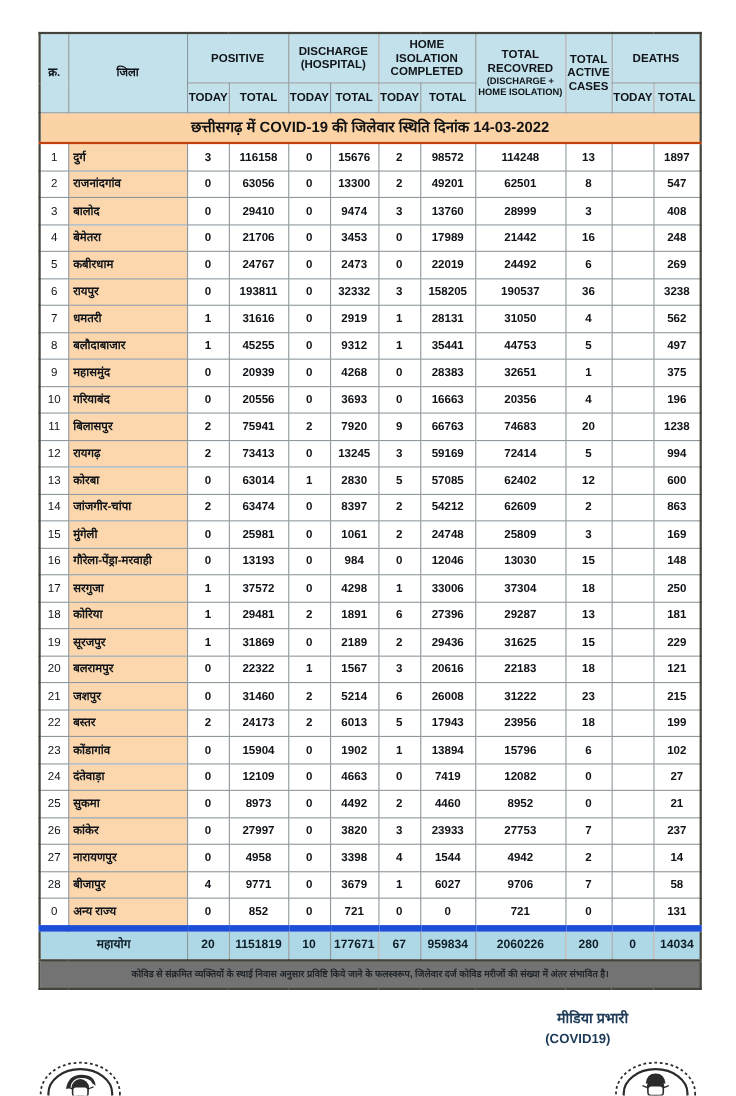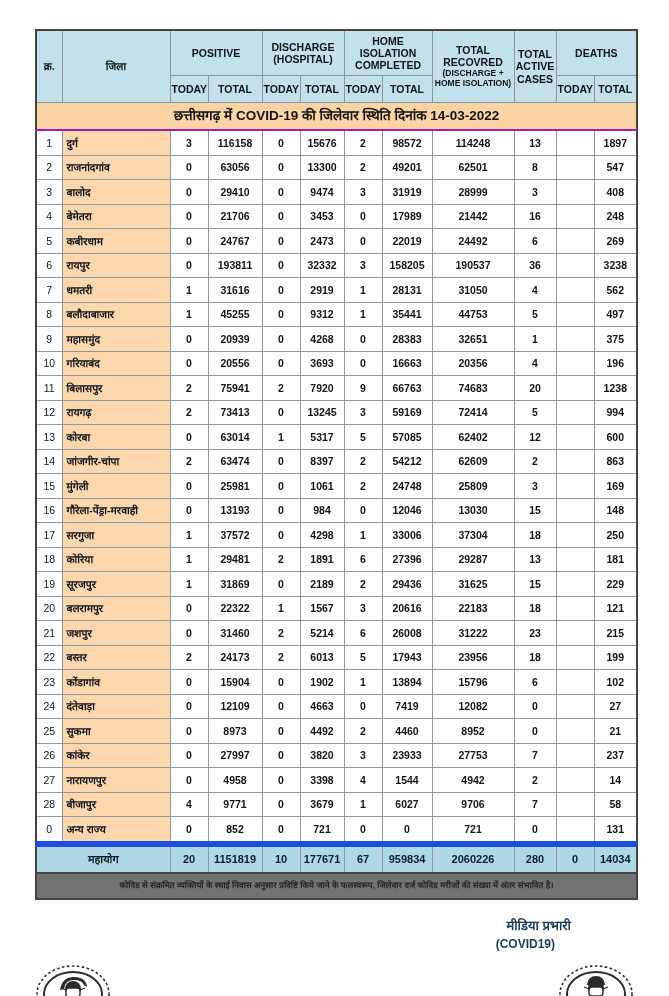--- a/index.html
+++ b/index.html
@@ -20,21 +20,21 @@
   table.covid td, table.covid th{
     border:1px solid #8e979c;
     font-size:10.5px;line-height:1.15;
     color:#101418;text-align:center;
     padding:1px 1px;overflow:hidden;
     font-weight:bold;
   }
   tr.title-row td{
     background:#fcd3a5;height:24px;
     font-size:13.5px;font-weight:bold;color:#131313;
-    border-bottom:2px solid #a21caf;
+    border-bottom:2px solid #c2410c;
     margin-top:24px;
   }
   thead th{background:#c3e1eb;color:#10232e;font-size:10px;padding:2px 1px;}
   thead tr.h1 th{height:42px;}
   thead tr.h2 th{height:24px;}
   th .sub{display:block;font-size:8.5px;font-weight:bold;margin-top:1px;}
   tbody td{height:21.5px;background:#ffffff;}
   tbody td.sr{font-weight:normal;font-size:10.5px;}
   tbody td.district{
     background:#fcd7ae;text-align:left;padding-left:4px;
@@ -149,21 +149,21 @@
           <td>547</td>
         </tr>
         <tr>
           <td class="sr">3</td>
           <td class="district">बालोद</td>
           <td>0</td>
           <td>29410</td>
           <td>0</td>
           <td>9474</td>
           <td>3</td>
-          <td>31919</td>
+          <td>13760</td>
           <td>28999</td>
           <td>3</td>
           <td></td>
           <td>408</td>
         </tr>
         <tr>
           <td class="sr">4</td>
           <td class="district">बेमेतरा</td>
           <td>0</td>
           <td>21706</td>
@@ -287,21 +287,21 @@
           <td>5</td>
           <td></td>
           <td>994</td>
         </tr>
         <tr>
           <td class="sr">13</td>
           <td class="district">कोरबा</td>
           <td>0</td>
           <td>63014</td>
           <td>1</td>
-          <td>5317</td>
+          <td>2830</td>
           <td>5</td>
           <td>57085</td>
           <td>62402</td>
           <td>12</td>
           <td></td>
           <td>600</td>
         </tr>
         <tr>
           <td class="sr">14</td>
           <td class="district">जांजगीर-चांपा</td>

